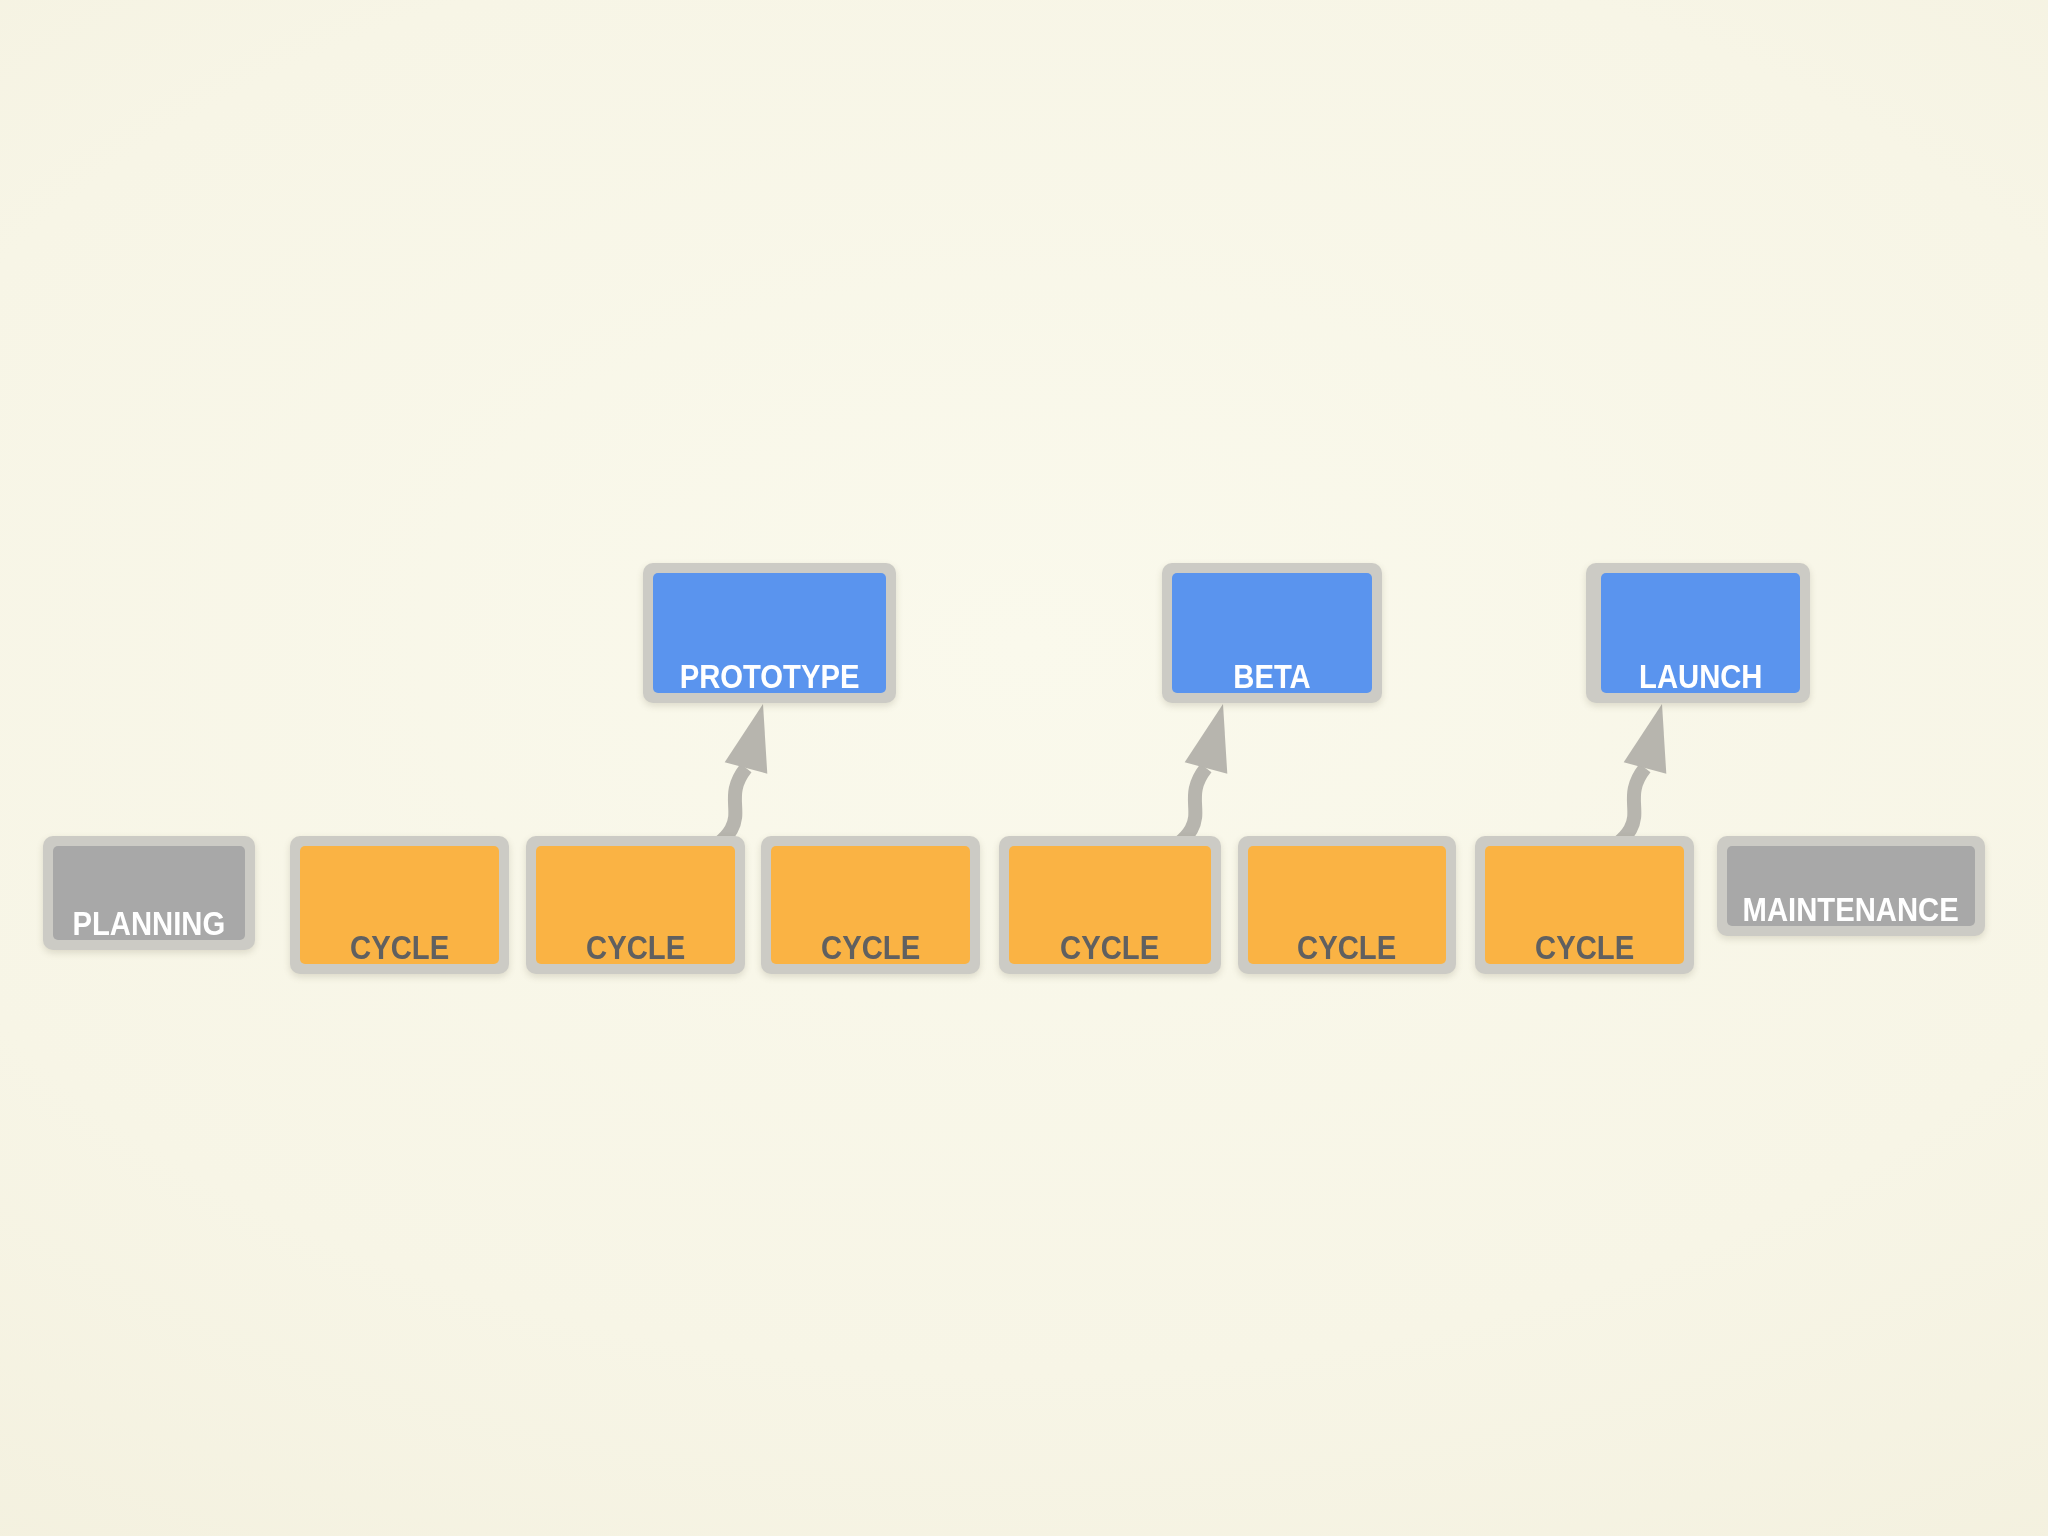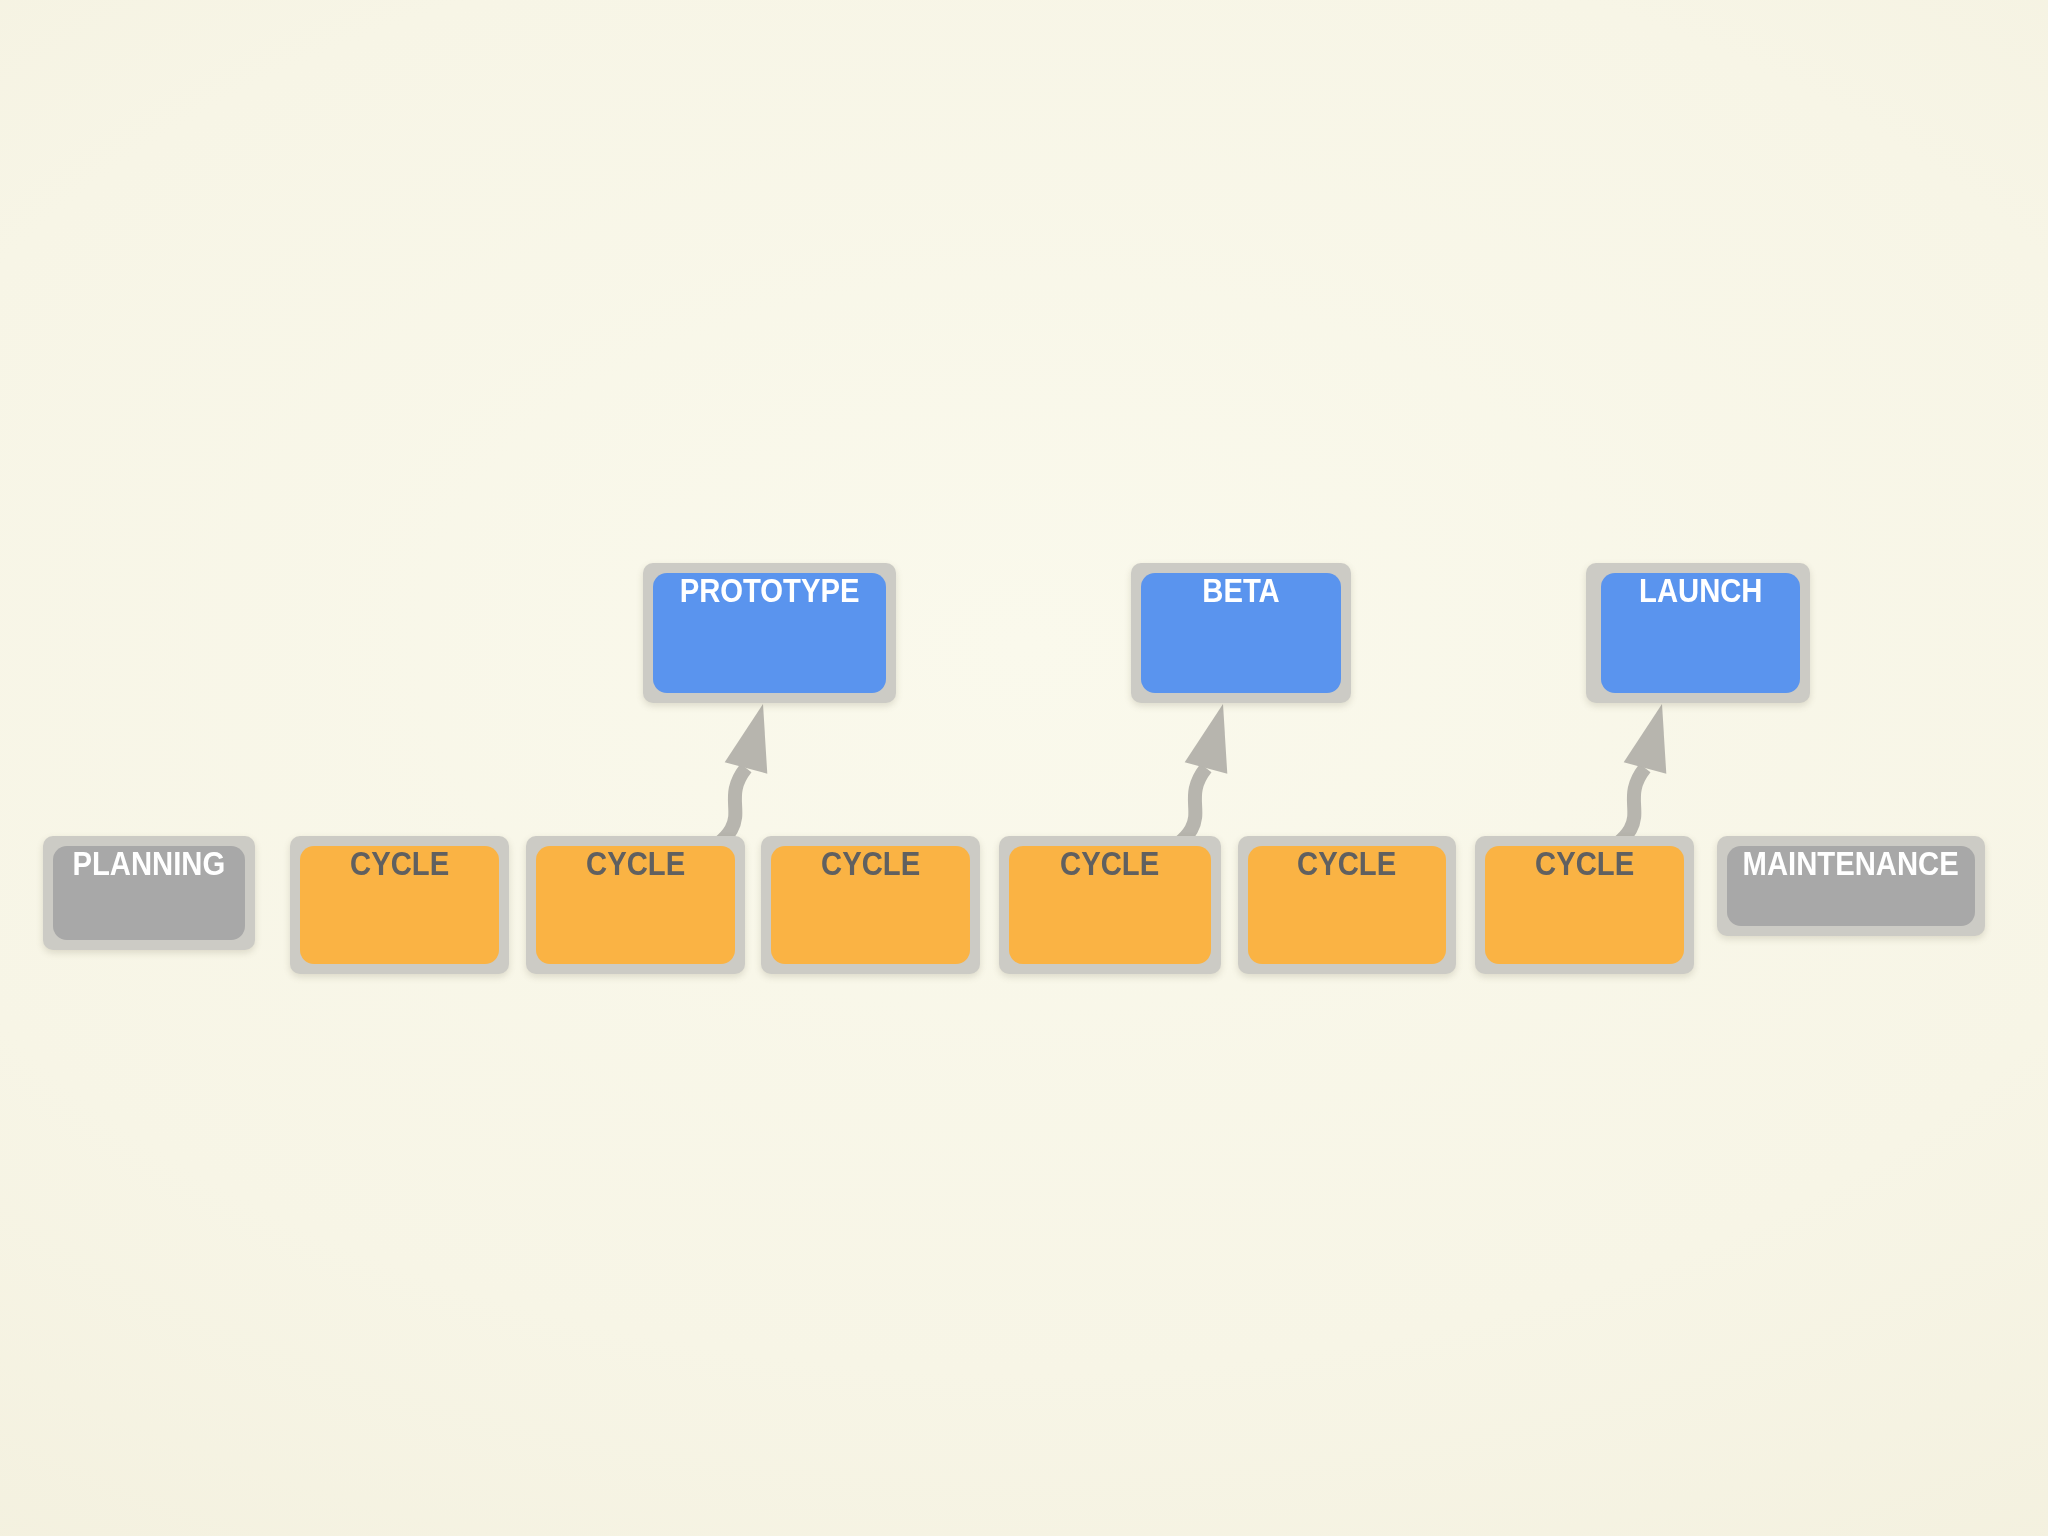--- a/index.html
+++ b/index.html
@@ -28,23 +28,23 @@
   .frame {
     position: absolute;
     box-sizing: border-box;
     border-radius: 10px;
     padding: 10px;
     box-shadow: 0 3px 7px rgba(112, 106, 80, 0.20);
   }
   .fill {
     width: 100%;
     height: 100%;
-    border-radius: 14px;
+    border-radius: 5px;
     display: flex;
-    align-items: flex-start;
+    align-items: flex-end;
     justify-content: center;
   }
   .label {
     font-weight: bold;
     font-size: 34px;
     line-height: 1;
     white-space: nowrap;
     transform: scaleX(0.86);
     transform-origin: 50% 50%;
   }
@@ -66,21 +66,21 @@
         <path d="M 697 858 C 764 820 716 806 746 768" fill="none" stroke="#b7b5ae" stroke-width="14"></path>
         <polygon points="724.7,762.3 767.3,773.7 763,704" fill="#b7b5ae"></polygon>
       </g>
     </svg>
   <div id="milestone-layer">
       <div class="frame" style="left: 643px; top: 563px; width: 253px; height: 140px; background: rgb(204, 203, 197);">
         <div class="fill" style="background: rgb(90, 148, 238);">
           <span class="label" style="color: rgb(255, 255, 255);">PROTOTYPE</span>
         </div>
       </div>
-      <div class="frame" style="left: 1131px; top: 563px; width: 220px; height: 140px; background: rgb(204, 203, 197);">
+      <div class="frame" style="left: 1162px; top: 563px; width: 220px; height: 140px; background: rgb(204, 203, 197);">
         <div class="fill" style="background: rgb(90, 148, 238);">
           <span class="label" style="color: rgb(255, 255, 255);">BETA</span>
         </div>
       </div>
       <div class="frame" style="left: 1586px; top: 563px; width: 224px; height: 140px; background: rgb(204, 203, 197); padding-left: 15px;">
         <div class="fill" style="background: rgb(90, 148, 238);">
           <span class="label" style="color: rgb(255, 255, 255);">LAUNCH</span>
         </div>
       </div>
     </div>

